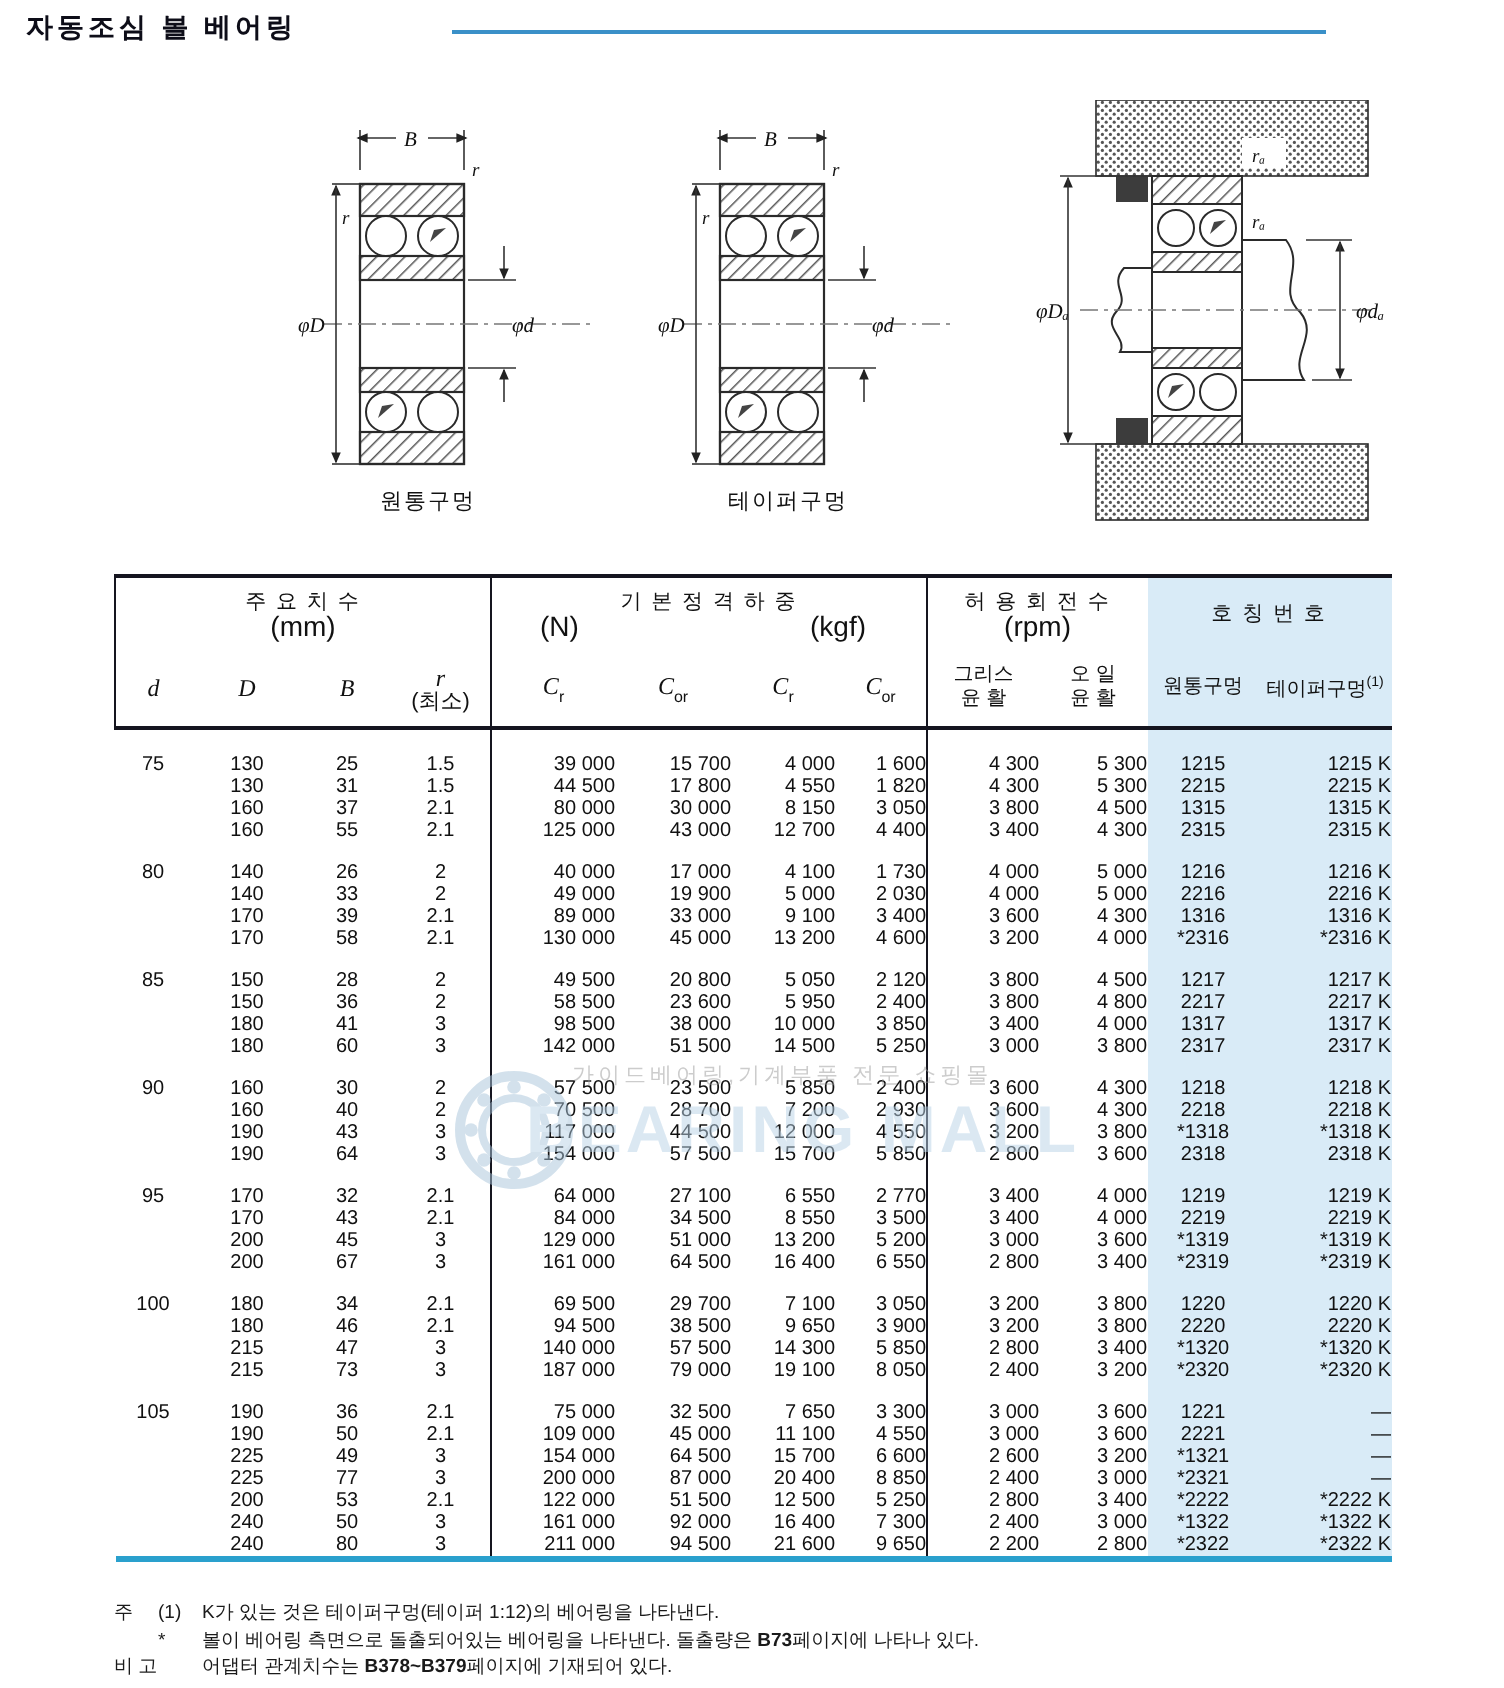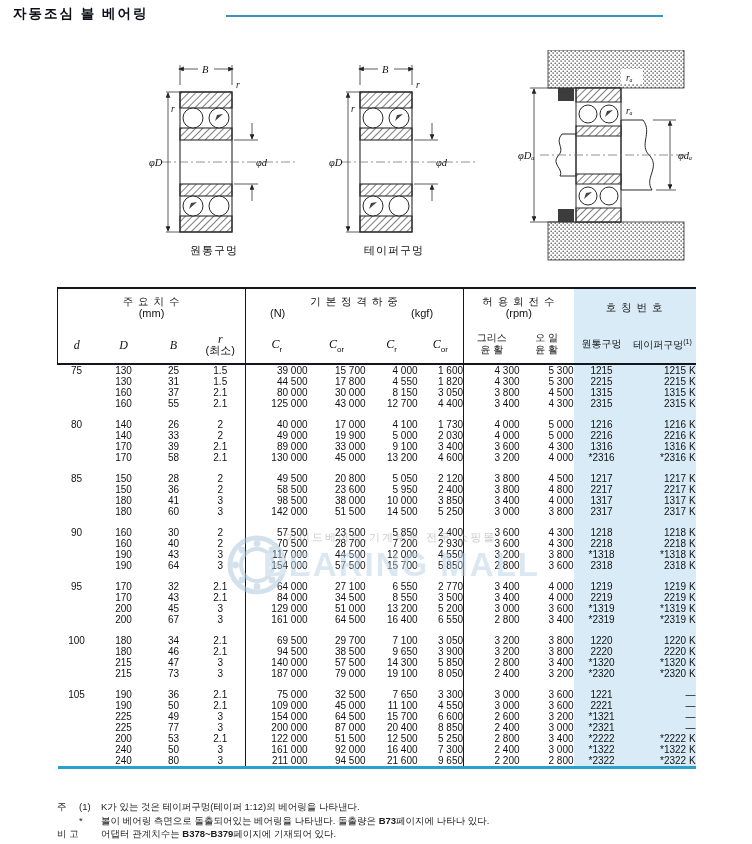--- a/index.html
+++ b/index.html
@@ -42,38 +42,38 @@
     border-top:2.5px solid var(--ink);
     border-bottom:3px solid var(--table-bottom);
   }
   table.main th,table.main td{padding:0;font-weight:normal;}
   .blue{background:var(--naming-bg);}
   .sec-end{border-right:1.5px solid var(--ink);}
   tr.hr1 th{height:36px;vertical-align:middle;}
   tr.hr2 th{height:38px;vertical-align:middle;border-bottom:2px solid var(--ink);}
   tr.hr1 th:first-child,tr.hr2 th:first-child{border-left:1px solid var(--ink);}
   .sec-t{font-size:10.5px;letter-spacing:1px;text-align:center;line-height:13px;}
-  .sec-u{font-size:11px;text-align:center;line-height:11px;}
+  .sec-u{font-size:14px;text-align:center;line-height:11px;}
   .units{display:flex;justify-content:space-between;padding:0 30px 0 24px;}
   .sym{font-family:"Liberation Serif",serif;font-style:italic;font-size:12px;}
   .col-name{font-size:10px;text-align:center;line-height:12px;}
   .col-sub{font-size:11px;line-height:9px;}
   th sub{font-size:8px;}
   th sup{font-size:7px;}
   tbody td{height:11px;line-height:11px;font-size:10px;white-space:nowrap;}
   td.c0{font-weight:bold;text-align:center;}
   td.c1,td.c2,td.c3{text-align:center;}
   td.c4,td.c5,td.c6,td.c7,td.c8,td.c9{text-align:right;}
   td.c4{padding-right:11px;}td.c5{padding-right:11px;}
   td.c6{padding-right:10px;}td.c7{padding-right:7px;}
   td.c8{padding-right:10px;}td.c9{padding-right:9px;}
   td.c10{text-align:center;padding-right:10px;font-weight:bold;}
   td.c11{text-align:right;padding-right:4px;font-weight:bold;}
   tbody tr.group-start td{padding-top:10px;}
-  tbody tr.group-start:first-child td{padding-top:0;}
+  tbody tr.group-start:first-child td{padding-top:12px;}
   
   .watermark{
     position:absolute;left:224px;top:518px;width:350px;height:95px;
     opacity:.5;pointer-events:none;z-index:5;
   }
   .wm-line1{position:absolute;left:62px;top:12px;font-size:11px;letter-spacing:2px;color:#9a9a9a;white-space:nowrap;}
   .wm-brand{position:absolute;left:39px;top:28px;font-size:33px;font-weight:bold;letter-spacing:2px;color:#b9d3e7;white-space:nowrap;}
   .wm-line2{position:absolute;left:70px;top:70px;font-size:12px;letter-spacing:1px;white-space:nowrap;}
   .wm-accent{color:#dd9a60;}
   .wm-rest{color:#ababab;}

